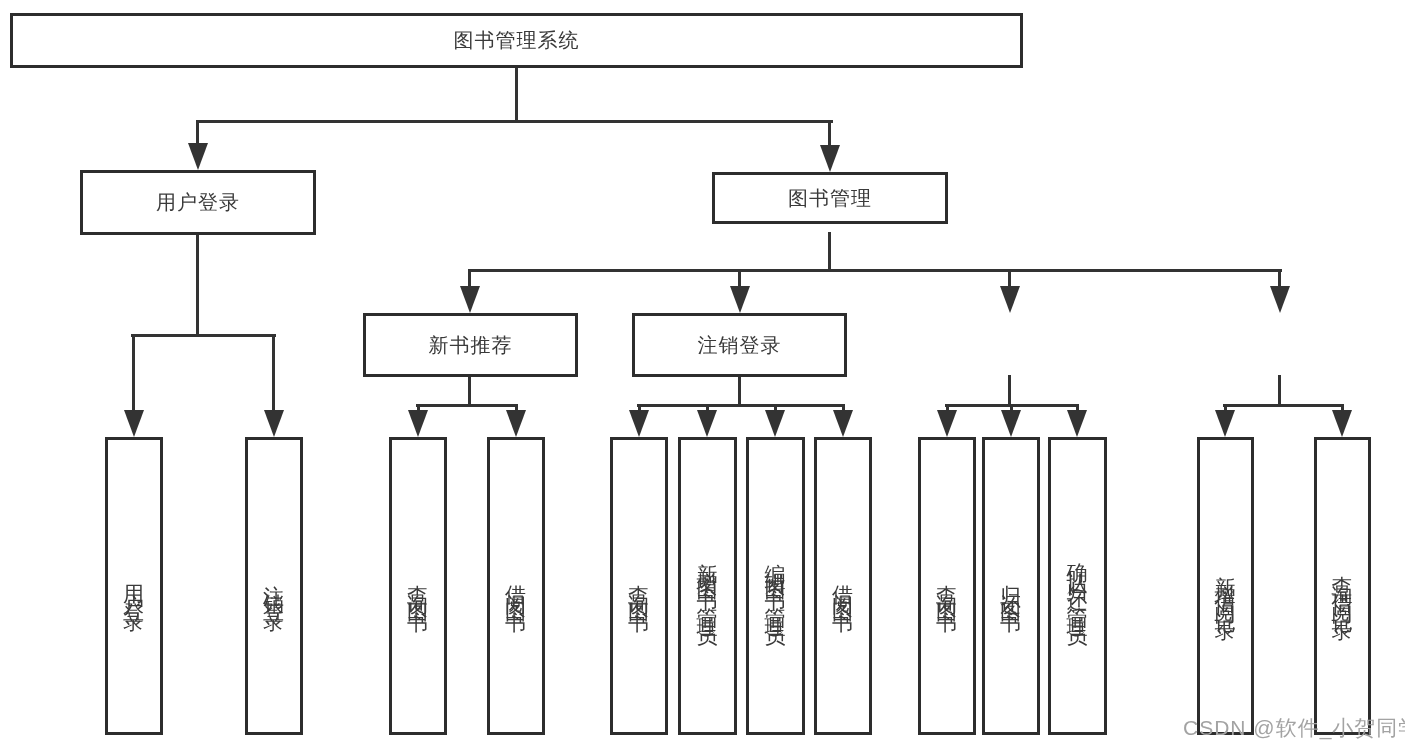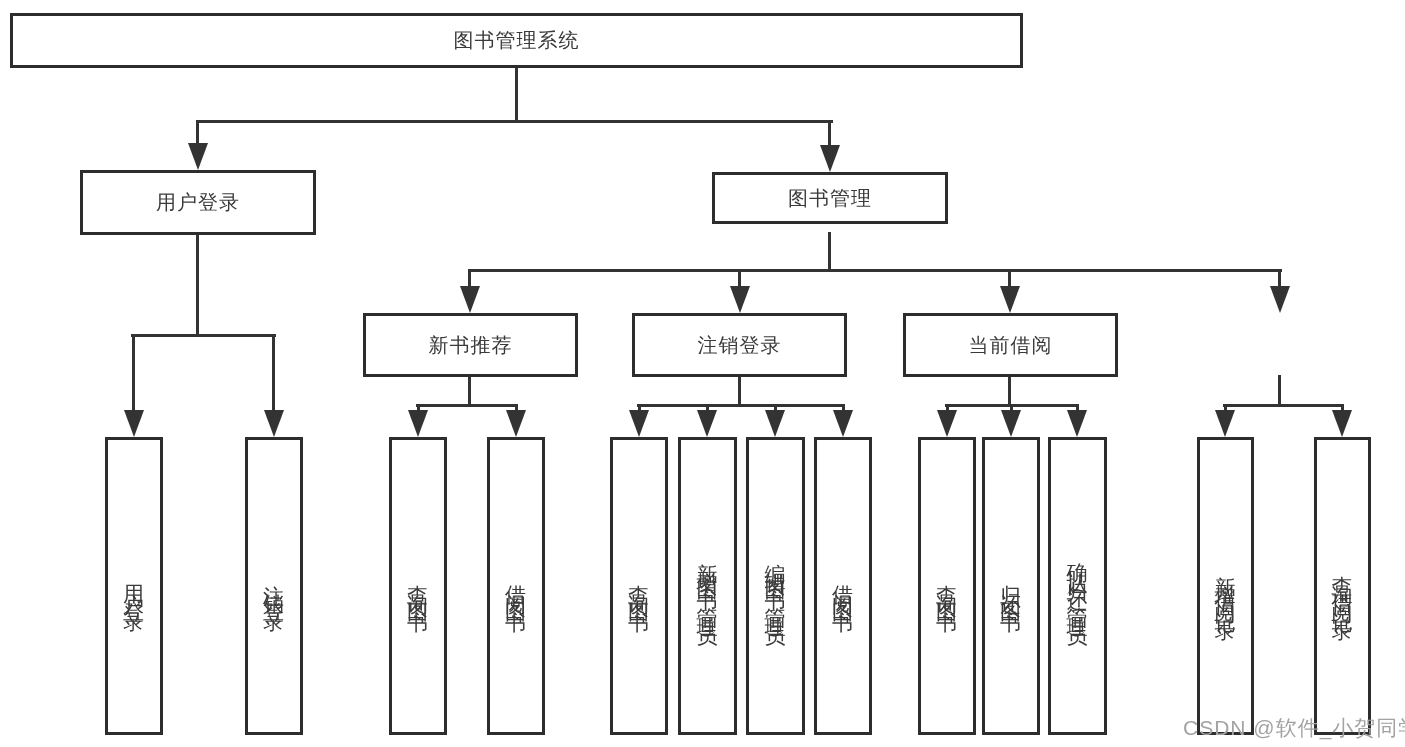--- a/index.html
+++ b/index.html
@@ -86,21 +86,20 @@
   <div class="arrowhead" style="left:460px; top:286px;"></div>
   <div class="line" style="left:738px; top:269px; width:3px; height:19px;"></div>
   <div class="arrowhead" style="left:730px; top:286px;"></div>
   <div class="line" style="left:1008px; top:269px; width:3px; height:19px;"></div>
   <div class="arrowhead" style="left:1000px; top:286px;"></div>
   <div class="line" style="left:1278px; top:269px; width:3px; height:19px;"></div>
   <div class="arrowhead" style="left:1270px; top:286px;"></div>
 
   <div class="node hbox" style="left:363px; top:313px; width:215px; height:64px;">新书推荐</div>
   <div class="node hbox" style="left:632px; top:313px; width:215px; height:64px;">注销登录</div>
-  <div class="node hbox" style="left:903px; top:313px; width:215px; height:64px;">当前借阅</div>
 
   <div class="line" style="left:468px; top:375px; width:3px; height:32px;"></div>
   <div class="line" style="left:416px; top:404px; width:102px; height:3px;"></div>
   <div class="line" style="left:417px; top:404px; width:3px; height:9px;"></div>
   <div class="arrowhead" style="left:408px; top:410px;"></div>
   <div class="line" style="left:515px; top:404px; width:3px; height:9px;"></div>
   <div class="arrowhead" style="left:506px; top:410px;"></div>
 
   <div class="line" style="left:738px; top:375px; width:3px; height:32px;"></div>
   <div class="line" style="left:637px; top:404px; width:208px; height:3px;"></div>

